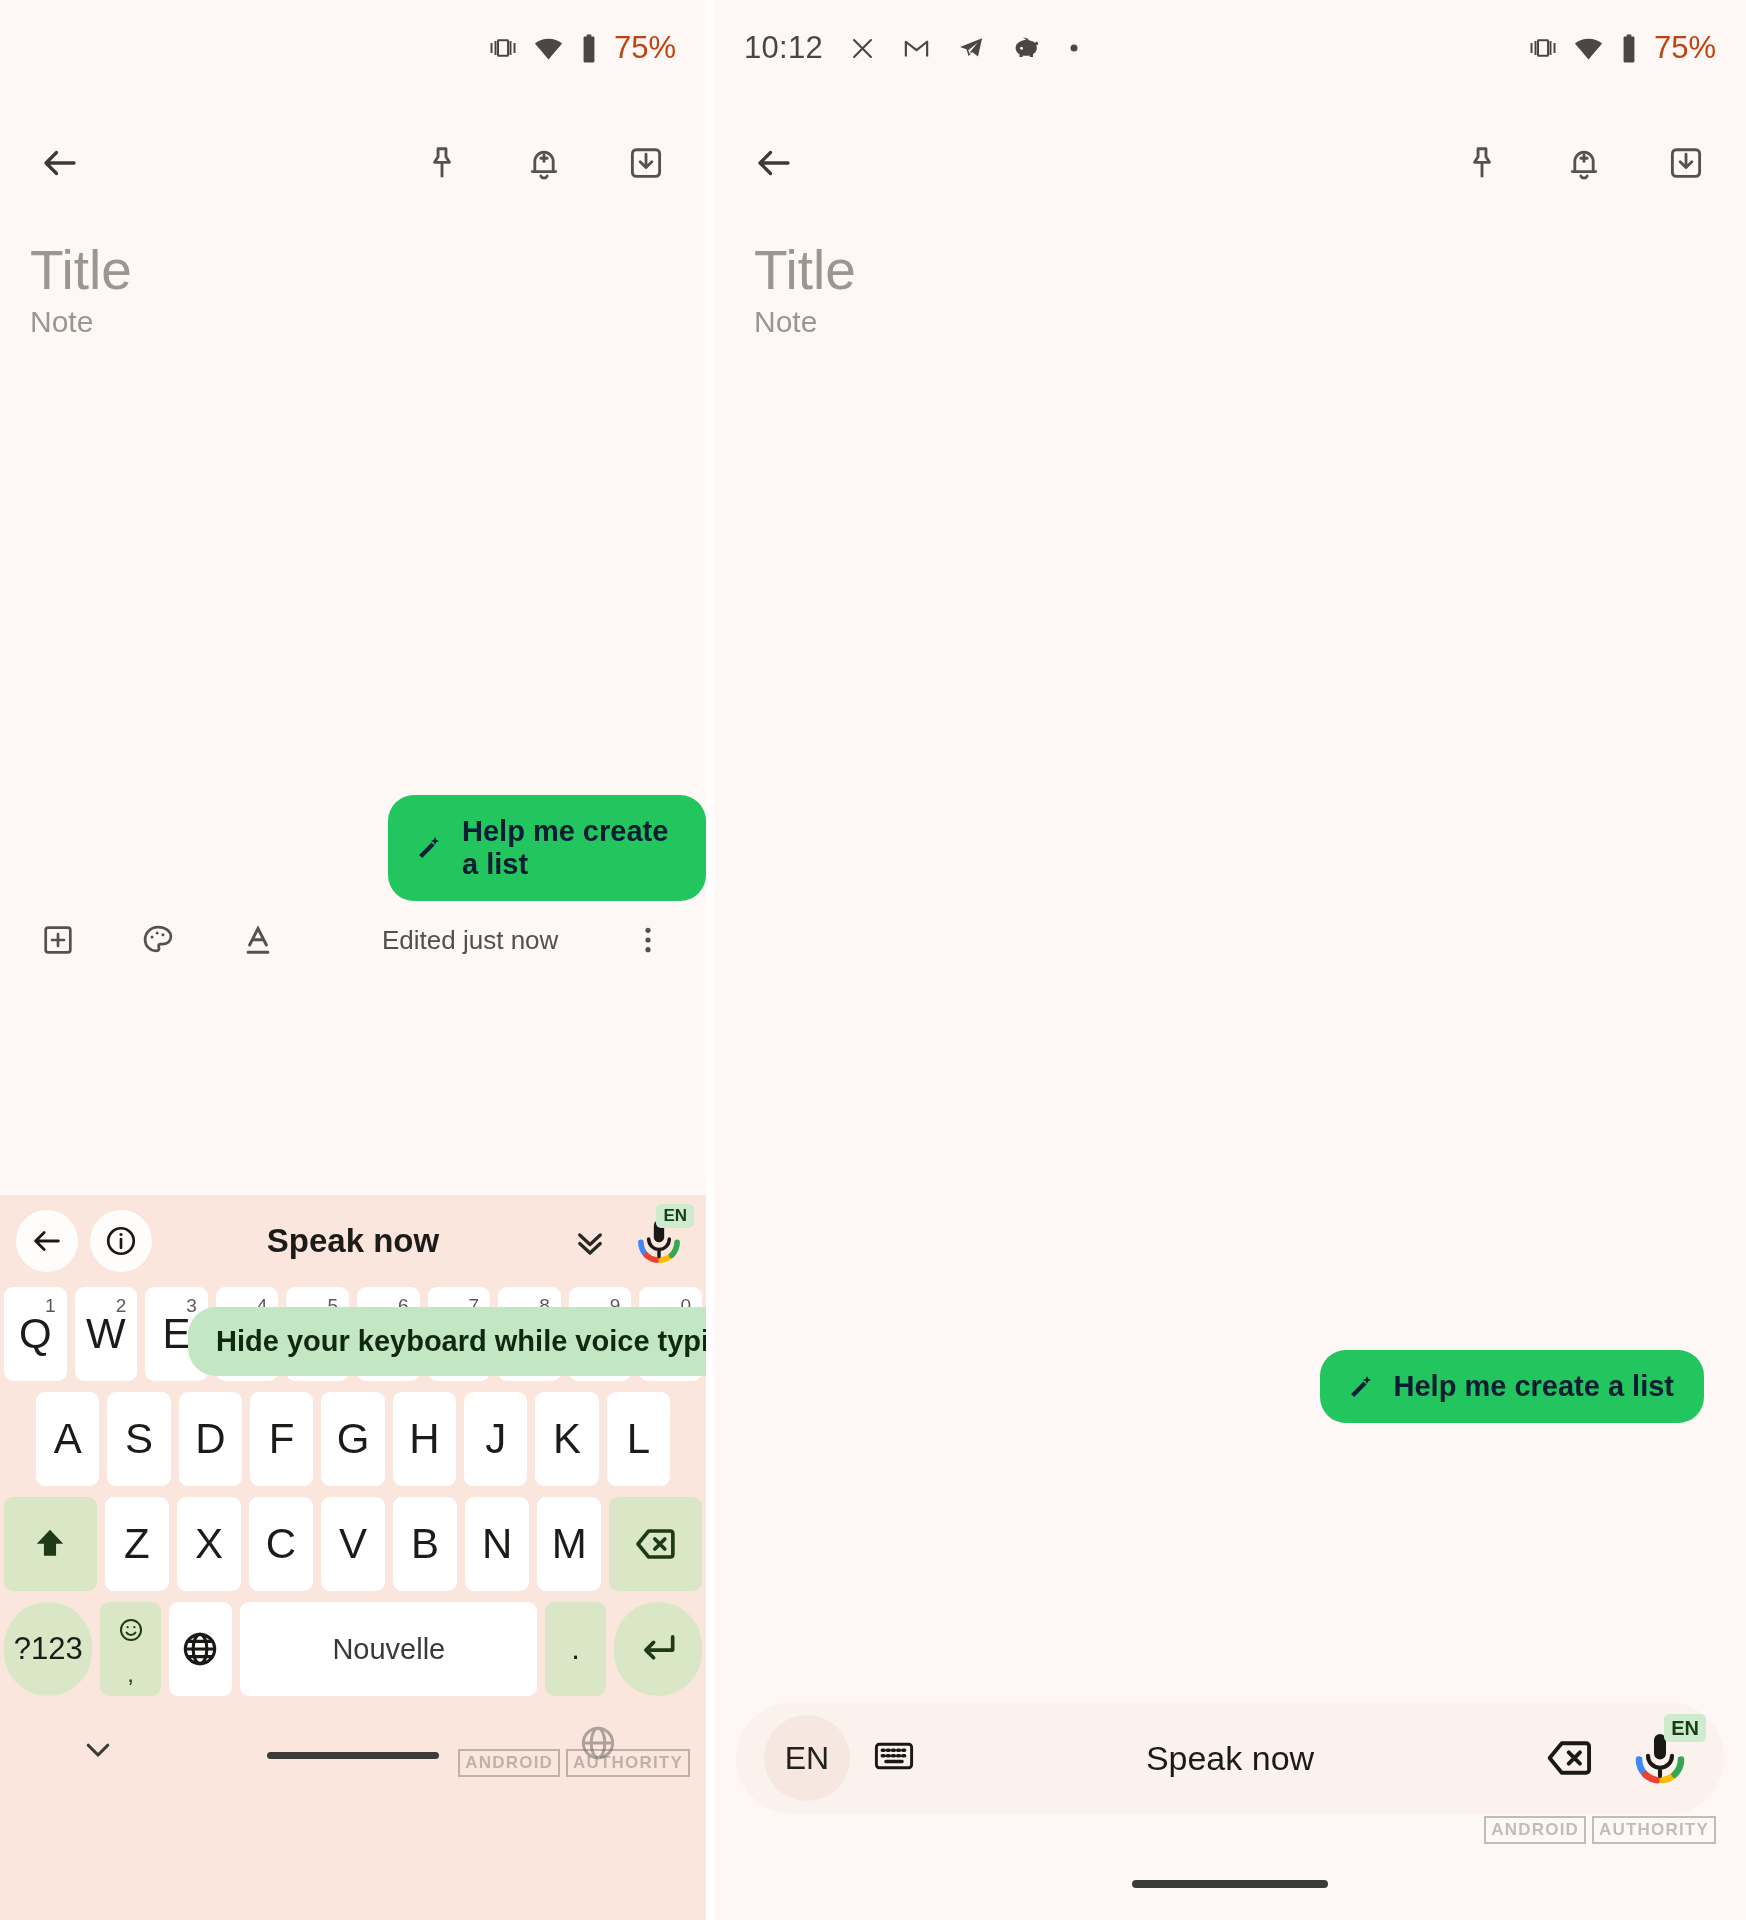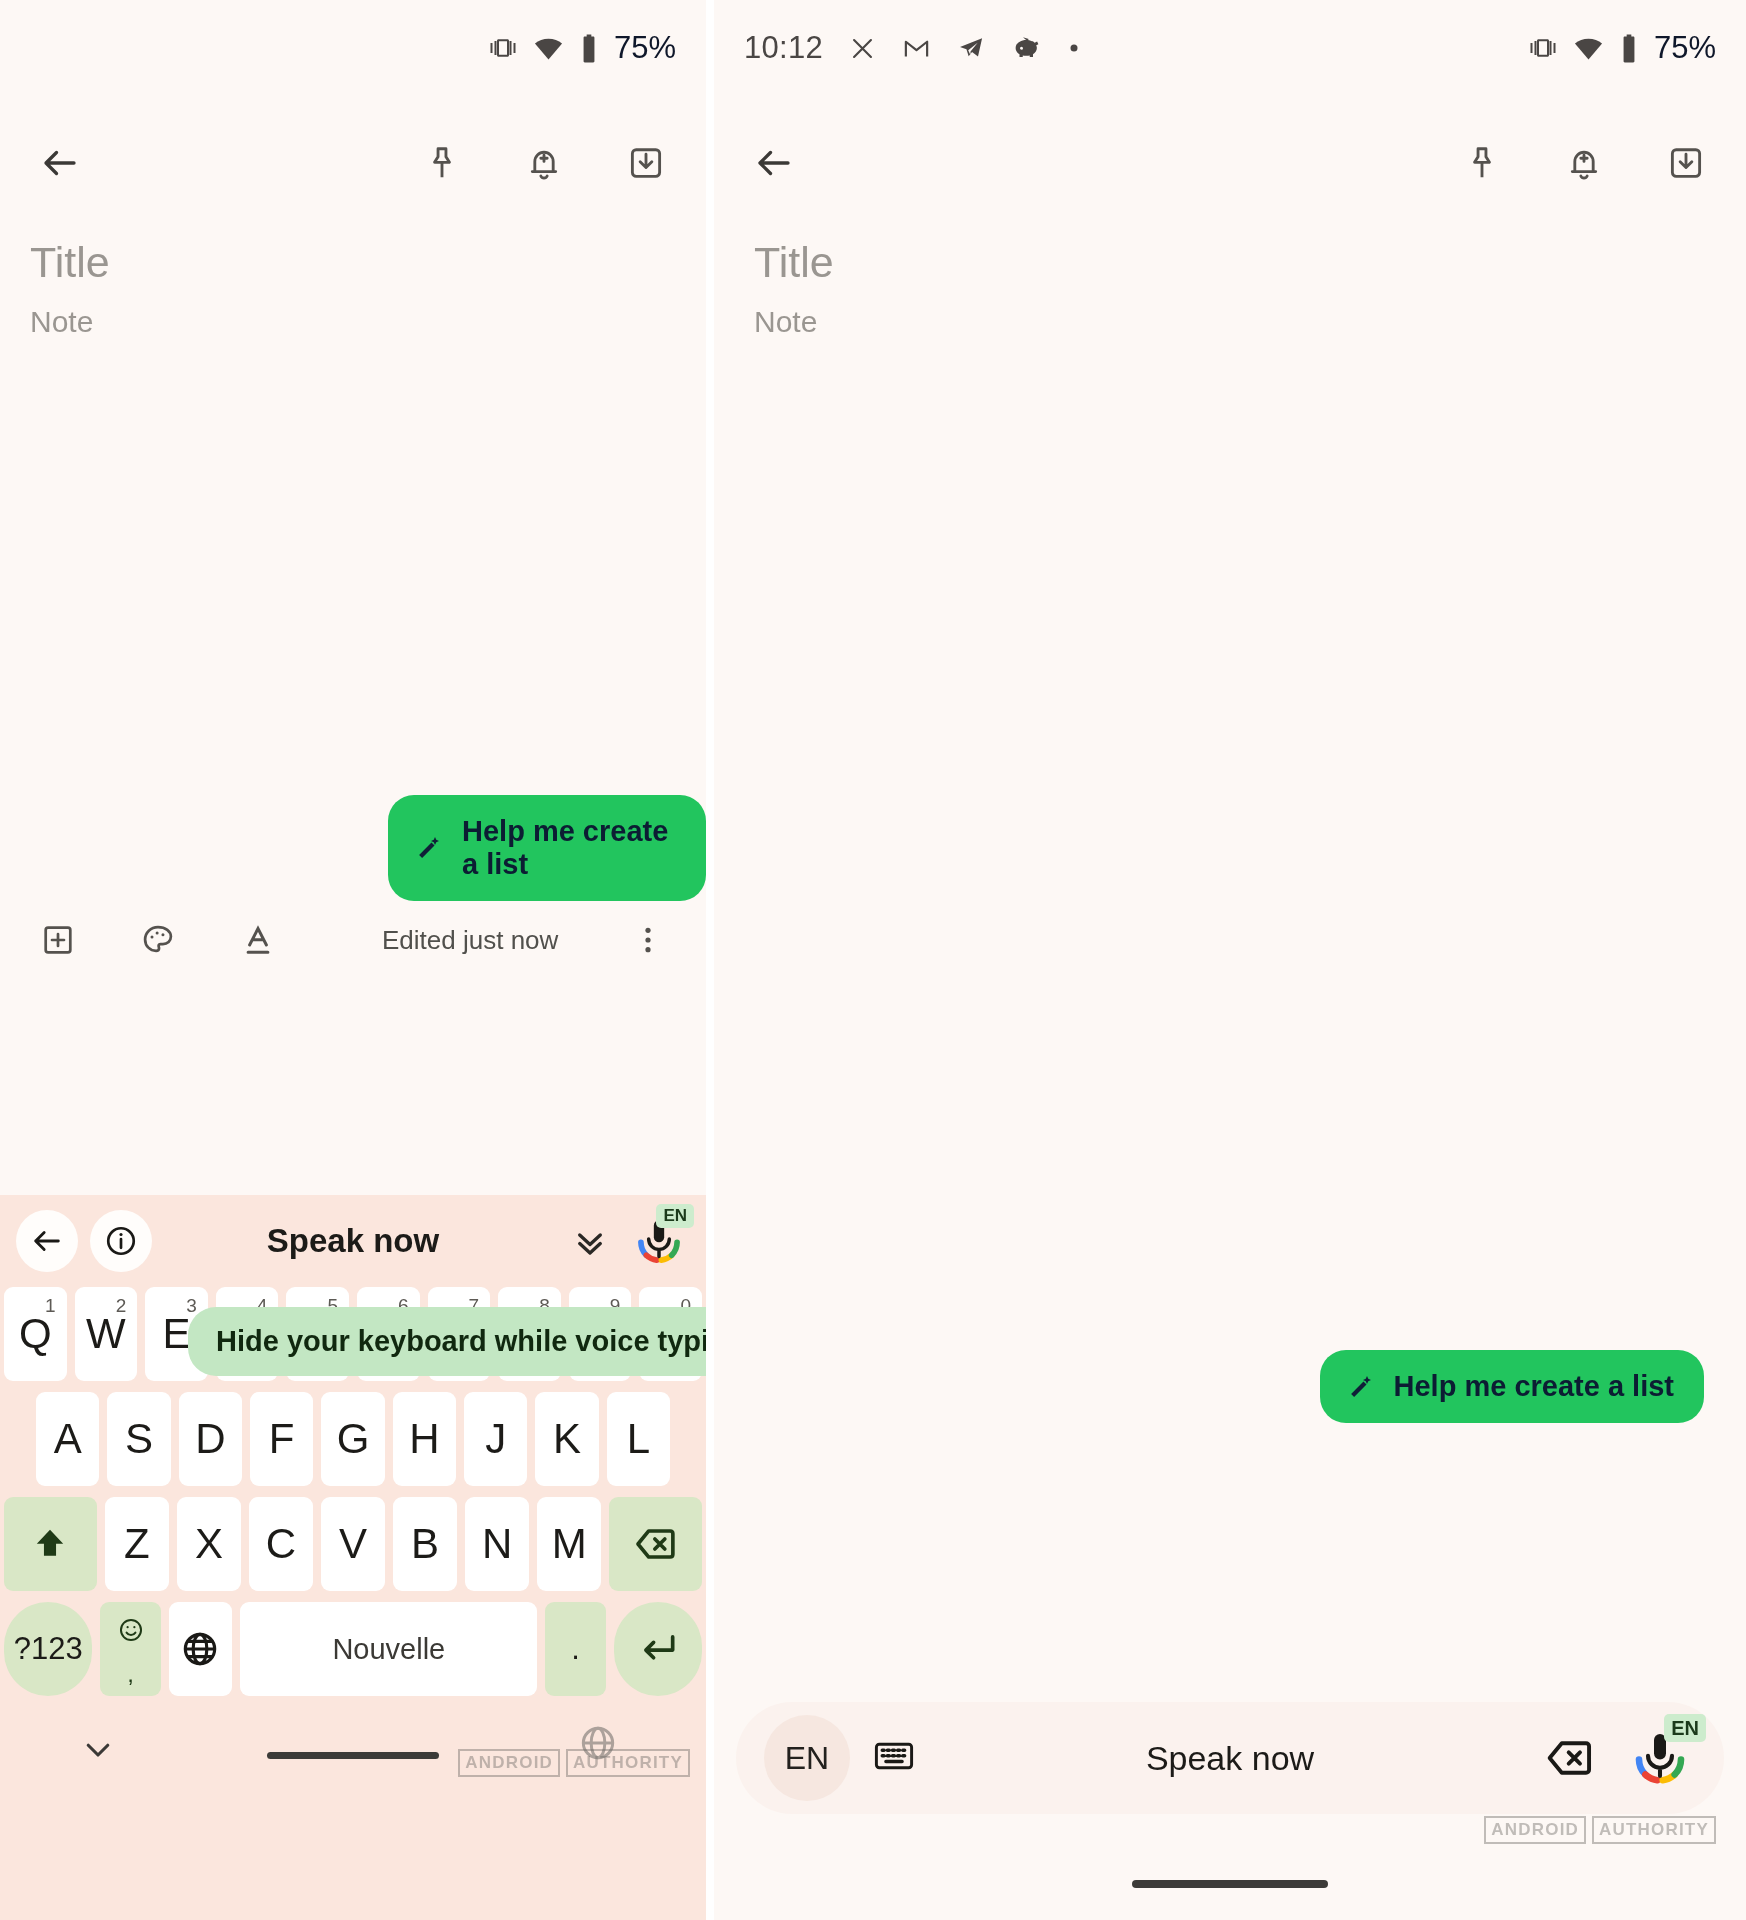--- a/index.html
+++ b/index.html
@@ -17,21 +17,21 @@
 
   
   .statusbar {
     position: absolute; top: 0; left: 0; right: 0; height: 96px;
     display: flex; align-items: center; justify-content: space-between;
     padding: 0 30px;
   }
   .sb-left { display: flex; align-items: center; gap: 26px; }
   .sb-time { font-size: 31px; color: #4a4644; letter-spacing: 0.3px; }
   .sb-right { display: flex; align-items: center; gap: 15px; }
-  .sb-pct { font-size: 31px; color: #0f172a; }
+  .sb-pct { font-size: 31px; color: #c2410c; }
   .ic { display: inline-block; line-height: 0; }
 
   
   .tooltip-fr {
     position: absolute; left: 0; top: 38px; width: 405px;
     background: #dddcda; color: #26251f;
     font-size: 21.5px; line-height: 1.45;
     padding: 14px 16px 16px 14px;
     border-radius: 4px; z-index: 40;
   }
@@ -39,21 +39,21 @@
   
   .appbar {
     position: absolute; left: 0; right: 0; height: 110px;
     display: flex; align-items: center; justify-content: space-between;
     padding: 0 32px;
   }
   .appbar-actions { display: flex; align-items: center; gap: 46px; }
   .iconbtn { width: 56px; height: 56px; display:flex; align-items:center; justify-content:center; }
 
   
-  .note-title { position: absolute; font-size: 43px; color: #9a9691; font-weight: 400; }
+  .note-title { position: absolute; font-size: 55px; color: #9a9691; font-weight: 400; }
   .note-body  { position: absolute; font-size: 30px; color: #9a9691; }
 
   
   .magic-chip {
     position: absolute;
     display: inline-flex; align-items: center; gap: 18px;
     background: #22c55e; color: #0c1d33;
     border-radius: 26px;
     font-size: 29px; font-weight: 600;
     padding: 20px 30px 20px 26px;

